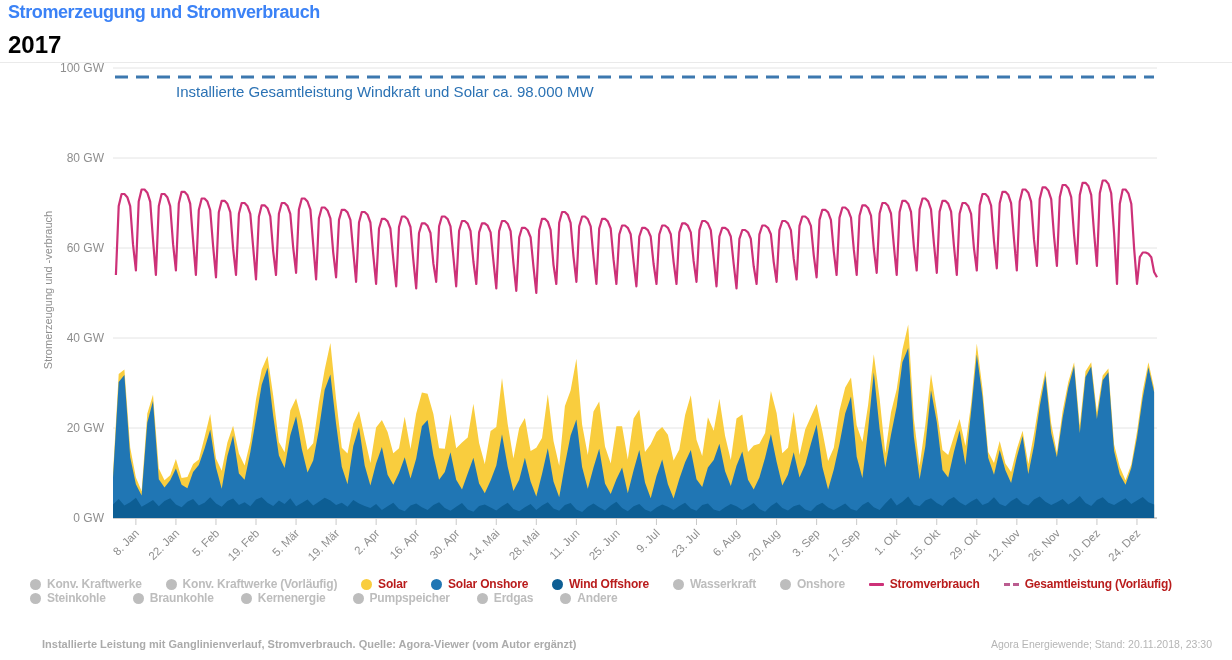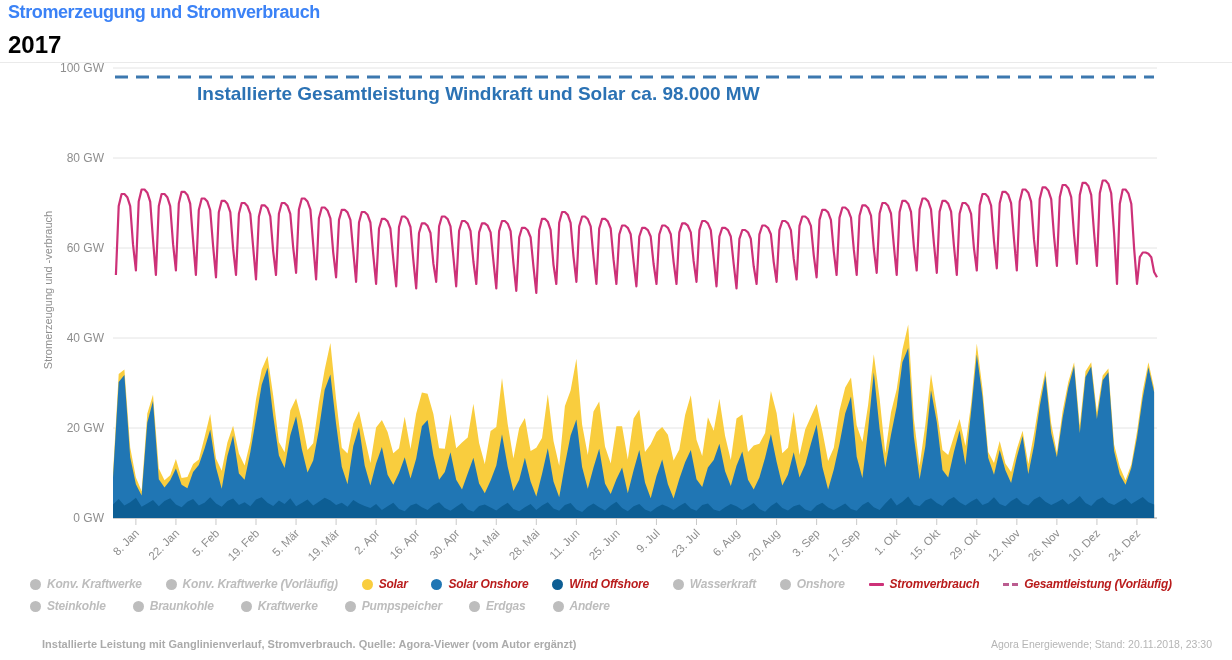--- a/index.html
+++ b/index.html
@@ -6,26 +6,26 @@
   body{width:1232px;height:660px;position:relative;overflow:hidden;
        font-family:"Liberation Sans",sans-serif;}
   .title{position:absolute;left:8px;top:2px;font-size:18px;font-weight:bold;
          color:#3b82f6;letter-spacing:-0.4px;}
   .year{position:absolute;left:8px;top:31px;font-size:24px;font-weight:bold;color:#000;}
   .topline{position:absolute;left:0;right:0;top:62px;border-top:1px solid #eaeaea;height:0;}
   .ylab{position:absolute;left:-62px;top:284px;width:220px;text-align:center;
         transform:rotate(-90deg);color:#8e8e8e;font-size:11px;white-space:nowrap;}
   svg#chart{position:absolute;left:0;top:0;}
   svg#chart text{font-family:"Liberation Sans",sans-serif;}
-  .annotation{position:absolute;left:197px;top:83px;font-size:19px;font-weight:bold;
+  .annotation{position:absolute;left:176px;top:83px;font-size:15px;font-weight:normal;
               color:#2b72b4;pointer-events:none;white-space:nowrap;}
   .legend{position:absolute;left:30px;top:577px;width:1142px;}
-  .lrow{display:flex;align-items:center;font-style:italic;}
+  .lrow{display:flex;align-items:center;}
   .lrow1{justify-content:space-between;}
-  .lrow2{gap:27px;margin-top:8px;}
+  .lrow2{gap:27px;}
   .li{display:flex;align-items:center;font-size:12px;font-weight:bold;color:#b91c1c;
       white-space:nowrap;letter-spacing:-0.2px;cursor:pointer;}
   .li.off{color:#bdbdbd;}
   .dot{width:11px;height:11px;border-radius:50%;margin-right:6px;flex:0 0 auto;}
   .lm{width:15px;height:3px;margin-right:6px;border-radius:1px;flex:0 0 auto;}
   .lm.d{display:flex;gap:3px;background:none;width:auto;}
   .lm.d i{width:6px;height:3px;display:block;}
   .footer{position:absolute;left:30px;right:20px;top:638px;display:flex;
           justify-content:space-between;align-items:baseline;}
   .footL{font-size:11px;font-weight:bold;color:#ababab;padding-left:12px;}
@@ -160,21 +160,21 @@
         <div class="li off">
           <span class="dot" style="background:#bdbdbd"></span>
           <span>Steinkohle</span>
         </div>
         <div class="li off">
           <span class="dot" style="background:#bdbdbd"></span>
           <span>Braunkohle</span>
         </div>
         <div class="li off">
           <span class="dot" style="background:#bdbdbd"></span>
-          <span>Kraftwerke</span>
+          <span>Kernenergie</span>
         </div>
         <div class="li off">
           <span class="dot" style="background:#bdbdbd"></span>
           <span>Pumpspeicher</span>
         </div>
         <div class="li off">
           <span class="dot" style="background:#bdbdbd"></span>
           <span>Erdgas</span>
         </div>
         <div class="li off">

